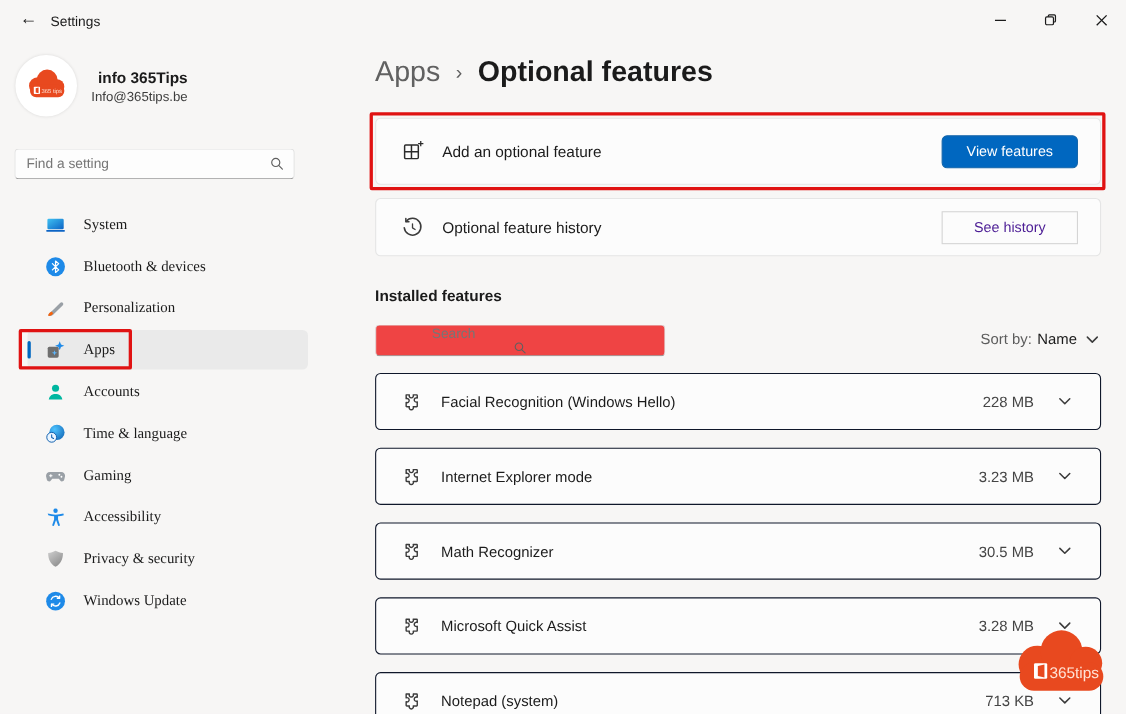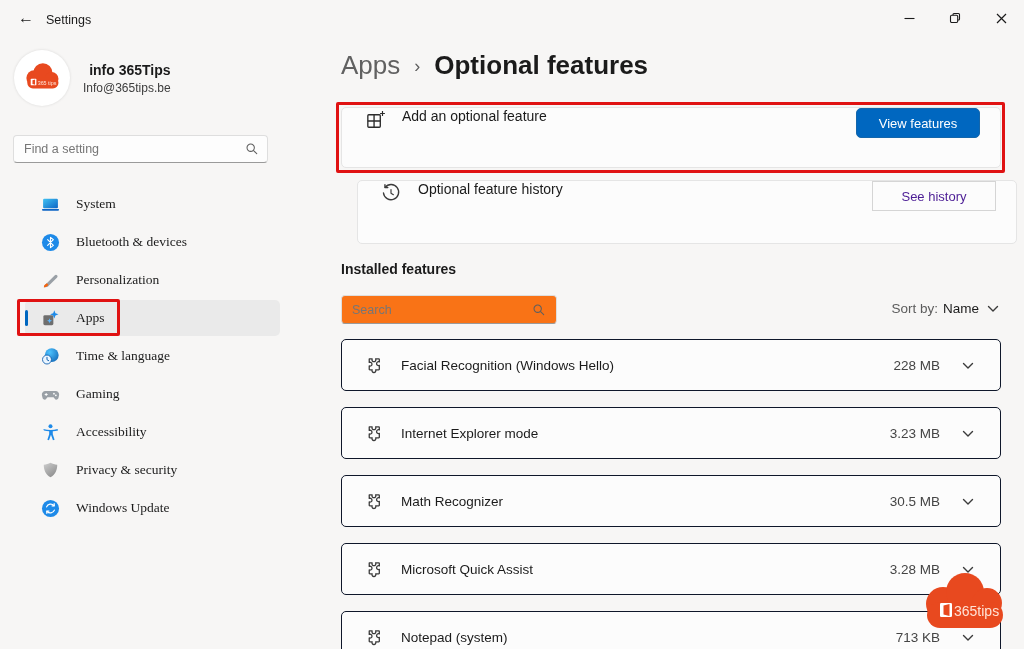--- a/index.html
+++ b/index.html
@@ -43,38 +43,38 @@
     border:3px solid; border-radius:2px; pointer-events:none; z-index:5; }
 
   
   .main { position:absolute; left:341px; top:36px; width:660px; height:613px; }
   .breadcrumb { position:absolute; left:0; top:14px; display:flex; align-items:center; }
   .crumb-parent { font-size:26px; color:#616161; cursor:pointer; }
   .crumb-sep { font-size:18px; color:#5f5f5f; margin:2px 14px 0 14px; }
   .crumb-current { font-size:26px; font-weight:600; color:#1b1b1b; }
 
   .card { position:absolute; background:#fcfcfc; border:1px solid #e5e5e5; border-radius:5px;
-    display:flex; align-items:flex-start; padding:0 20px 0 21px; }
+    display:flex; align-items:center; padding:0 20px 0 21px; }
   .card-icon { width:24px; height:24px; margin-right:15px; display:flex;
     align-items:center; justify-content:center; flex:0 0 auto; }
   .card-label { font-size:14px; }
   .card-spacer { flex:1; }
   .btn-primary { min-width:124px; height:30px; border-radius:5px; border:1px solid #1466ab;
     color:#fff; font-size:13px; font-family:inherit; cursor:pointer; }
   .btn-secondary { min-width:124px; height:30px; border-radius:0; background:#fcfcfc;
     border:1px solid #d5d5d5; color:#4c1d95; font-size:13px; font-family:inherit; cursor:pointer; }
 
   .red-box-1 { position:absolute; left:-5px; top:66px; width:669px; height:71px;
     border:3px solid; border-radius:2px; pointer-events:none; z-index:5; }
 
   .section-heading { position:absolute; left:0; top:225px; font-size:14px; font-weight:700; }
 
-  .search-box { position:absolute; left:0; top:259px; width:216px; height:29px;
-    background:#f97316; border:1px solid #dedede; border-bottom:1px solid #9a9a9a;
-    border-radius:4px; display:flex; align-items:center; padding:0 10px; }
+  .search-box { position:absolute; left:0; top:259px; width:264px; height:29px;
+    background:#ef4444; border:1px solid #dedede; border-bottom:1px solid #9a9a9a;
+    border-radius:4px; display:flex; align-items:center; padding:0 10px;flex-direction:column; }
   .search-box input { flex:1; border:none; outline:none; background:transparent;
     font-size:12.5px; color:#1b1b1b; font-family:inherit; }
   .search-box input::placeholder { color:#767676; }
 
   .sort-group { position:absolute; right:2px; top:265px; display:flex; align-items:center;
     cursor:pointer; }
   .sort-label { font-size:13.5px; color:#5c5c5c; margin-right:5px; }
   .sort-value { font-size:13.5px; color:#1b1b1b; margin-right:8px; }
 
   .feature-rows { position:absolute; left:0; top:303px; width:660px; }
@@ -190,20 +190,29 @@
             <path d="M14 1.2 l1.2 3.2 3.2 1.2 -3.2 1.2 L14 10 l-1.2-3.2 -3.2-1.2 3.2-1.2z" fill="#1e8ae8"></path>
             <path d="M9 9.8 l.7 1.9 1.9.7 -1.9.7 -.7 1.9 -.7-1.9 -1.9-.7 1.9-.7z" fill="#5db7ff"></path>
           </svg>
         </span>
         <span>Apps</span>
         <span class="nav-red-box" style="border-color: rgb(224, 18, 18);"></span>
       </div>
       <div class="nav-item">
         <span class="nav-icon">
           <svg width="19" height="19" viewBox="0 0 20 20">
+            <circle cx="10" cy="6.2" r="3.4" fill="#00b7a0"></circle>
+            <path d="M3.5 17 c.6-3.6 3.2-5.3 6.5-5.3 s5.9 1.7 6.5 5.3z" fill="#00b7a0"></path>
+          </svg>
+        </span>
+        <span>Accounts</span>
+      </div>
+      <div class="nav-item">
+        <span class="nav-icon">
+          <svg width="19" height="19" viewBox="0 0 20 20">
             <defs>
               <radialGradient id="glb2" cx="0.35" cy="0.3" r="0.95">
                 <stop offset="0" stop-color="#4dc3ff"></stop>
                 <stop offset="1" stop-color="#0b5cad"></stop>
               </radialGradient>
             </defs>
             <circle cx="11.3" cy="8.5" r="7.3" fill="url(#glb2)"></circle>
             <circle cx="6.3" cy="13.2" r="4.7" fill="#eaf5ff" stroke="#0b5cad" stroke-width="0.9"></circle>
             <path d="M6.3 10.9 v2.5 l1.8 1" stroke="#0b5cad" stroke-width="1" fill="none" stroke-linecap="round"></path>
           </svg>
@@ -272,21 +281,21 @@
         <path d="M4 12.5 h13 M10.5 6 v13"></path>
         <path d="M19.3 2.2 v5 M16.8 4.7 h5" stroke-width="1.2"></path>
       </svg>
     </span>
     <span class="card-label">Add an optional feature</span>
     <span class="card-spacer"></span>
     <button class="btn-primary" style="background: rgb(0, 103, 192);">View features</button>
   </div>
   <div class="red-box-1" style="border-color: rgb(224, 18, 18);"></div>
 
-  <div class="card" style="left:16px; top:144px; width:660px; height:64px;">
+  <div class="card" style="left:0; top:144px; width:660px; height:53px;">
     <span class="card-icon">
       <svg width="22" height="22" viewBox="0 0 24 24" fill="none" stroke="#3b3b3b" stroke-width="1.5">
         <path d="M5.6 5.8 A8.3 8.3 0 1 1 3.8 12" stroke-linecap="round"></path>
         <path d="M5.4 2.9 v3.1 h3.1" stroke-linecap="round" stroke-linejoin="round"></path>
         <path d="M12 8.2 v4 l2.6 1.6" stroke-linecap="round" stroke-linejoin="round" stroke-width="1.3"></path>
       </svg>
     </span>
     <span class="card-label">Optional feature history</span>
     <span class="card-spacer"></span>
     <button class="btn-secondary">See history</button>

